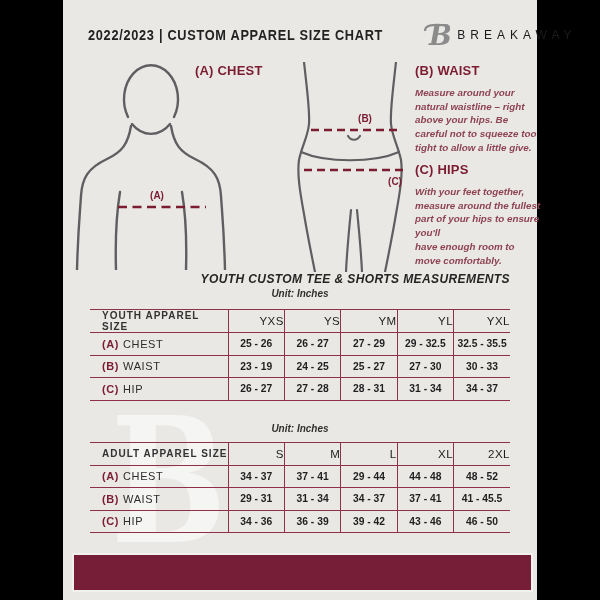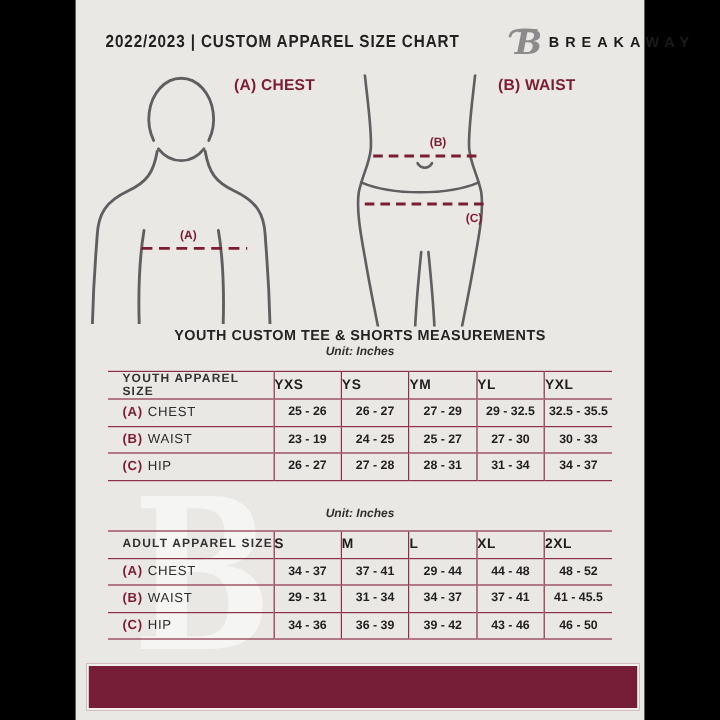--- a/index.html
+++ b/index.html
@@ -7,56 +7,56 @@
   body { background:#000; position:relative; font-family:"Liberation Sans", sans-serif; overflow:hidden; }
 
   .page { position:absolute; left:63px; top:0; width:474px; height:600px; background:#e9e8e5; }
 
   
   .header { position:absolute; top:19px; left:25px; right:20px; height:32px;
             display:flex; justify-content:space-between; align-items:center; z-index:2;text-align:center; }
   .doc-title { font-weight:bold; font-size:14.5px; letter-spacing:0.8px; color:#222;
                transform:scaleX(0.88); transform-origin:left center; white-space:nowrap; }
   .brand { display:flex; align-items:center; gap:7px; }
-  .brand-name { font-weight:bold; font-size:12px; letter-spacing:5px; color:#1b1b1b; }
+  .brand-name { font-weight:normal; font-size:12px; letter-spacing:5px; color:#1b1b1b; }
 
   
   .instr { position:absolute; width:126px; z-index:2; }
   .instr h3 { font-size:13px; font-weight:800; color:#7b1c31; letter-spacing:0.2px; margin-bottom:8px; }
   .instr p  { font-size:9.8px; font-style:italic; font-weight:600; color:#8e4353;
               line-height:1.4; white-space:pre-line; }
   #instr-chest { left:132px; top:63px; }
   #instr-waist { left:352px; top:63px; }
   #instr-hips  { left:352px; top:162px; }
 
   
   .fig { position:absolute; z-index:1; }
   #fig-torso { left:12px;  top:60px; width:155px; height:210px; }
   #fig-lower { left:228px; top:62px; width:118px; height:210px; }
   .fig svg { display:block; width:100%; height:100%; }
 
   
-  .tbl-title { position:absolute; left:27px; width:420px; text-align:center;
-               font-weight:800; font-size:12px; letter-spacing:0.4px; color:#242424; z-index:2; }
+  .tbl-title { position:absolute; left:27px; width:420px; text-align:right;
+               font-weight:800; font-size:12px; letter-spacing:0.4px; color:#242424; z-index:2;font-style:italic; }
   .tbl-unit  { position:absolute; left:27px; width:420px; text-align:center;
                font-style:italic; font-size:10px; font-weight:600; color:#30302e; z-index:2; }
   #youth-title { top:272px; }  #youth-unit { top:288px; }
   #adult-title { top:407px; }  #adult-unit { top:423px; }
 
   table.size-table { position:absolute; left:27px; width:420px; border-collapse:collapse;
                      table-layout:fixed; z-index:2; }
   #youth-table { top:309px; }
   #adult-table { top:442px; }
   .size-table tr { height:22.5px; }
   .size-table td, .size-table th { padding:0; border-top:1.2px solid #8e3048; vertical-align:middle; }
   .size-table tr:last-child td { border-bottom:1.2px solid #8e3048; }
   .size-table td + td, .size-table th + th { border-left:1.2px solid #8e3048; }
   .size-header { text-align:left; padding-left:12px !important; font-weight:bold;
                  font-size:10px; letter-spacing:1px; color:#333; }
-  .col-head { font-weight:bold; font-size:11.5px; color:#1e1e1e; text-align:left; letter-spacing:0.5px; }
+  .col-head { font-weight:normal; font-size:11.5px; color:#1e1e1e; text-align:right; letter-spacing:0.5px; }
   .row-label { text-align:left; padding-left:12px !important; font-size:11px;
                letter-spacing:0.6px; color:#2c2c2c; font-weight:500; }
   .row-label .pfx { color:#7b1c31; font-weight:800; margin-right:4px; }
   .val { text-align:center; font-size:10.3px; font-weight:600; color:#1f1f1f; }
 
   
   .watermark { position:absolute; left:48px; top:398px; z-index:0;
                font-family:"DejaVu Serif", serif; font-weight:bold;
                font-size:175px; line-height:0.95; color:rgba(255,255,255,0.55);
                transform:scaleX(0.78); transform-origin:left top; }
@@ -109,20 +109,26 @@
       <line x1="13" y1="108" x2="112" y2="108" stroke="#7b1c31" stroke-width="2.4" stroke-dasharray="8 5"></line>
       <text x="104" y="123" text-anchor="middle" font-size="10" font-weight="bold" fill="#7b1c31" font-family="Liberation Sans, sans-serif">(C)</text>
     </svg>
   </div>
 
   <div class="instr" id="instr-chest">
     <h3>(A) CHEST</h3>
   </div>
   <div class="instr" id="instr-waist">
     <h3>(B) WAIST</h3>
+    <p>Measure around your natural waistline – right above your hips. Be careful not to squeeze too tight to allow a little give.</p>
+  </div>
+  <div class="instr" id="instr-hips">
+    <h3>(C) HIPS</h3>
+    <p>With your feet together, measure around the fullest part of your hips to ensure you'll
+have enough room to move comfortably.</p>
   </div>
 
   <div class="watermark">B</div>
 
   <div class="tbl-title" id="youth-title">YOUTH CUSTOM TEE &amp; SHORTS MEASUREMENTS</div>
   <div class="tbl-unit" id="youth-unit">Unit: Inches</div>
   <table class="size-table" id="youth-table">
     <colgroup>
         <col style="width:138px">
         <col>

